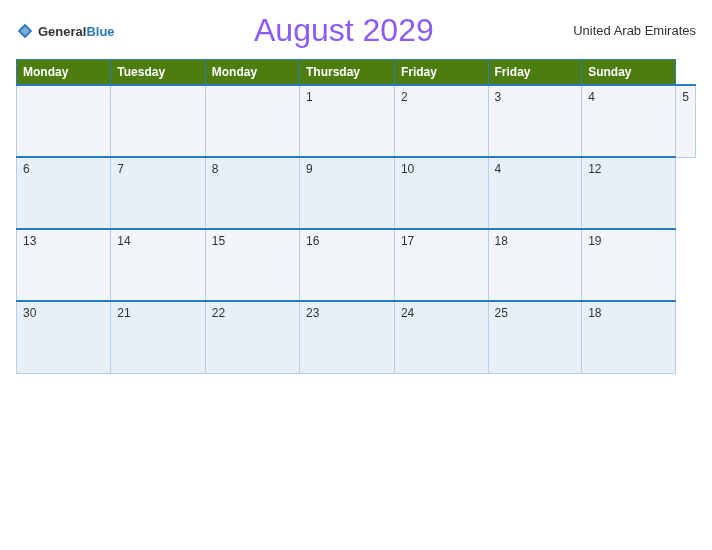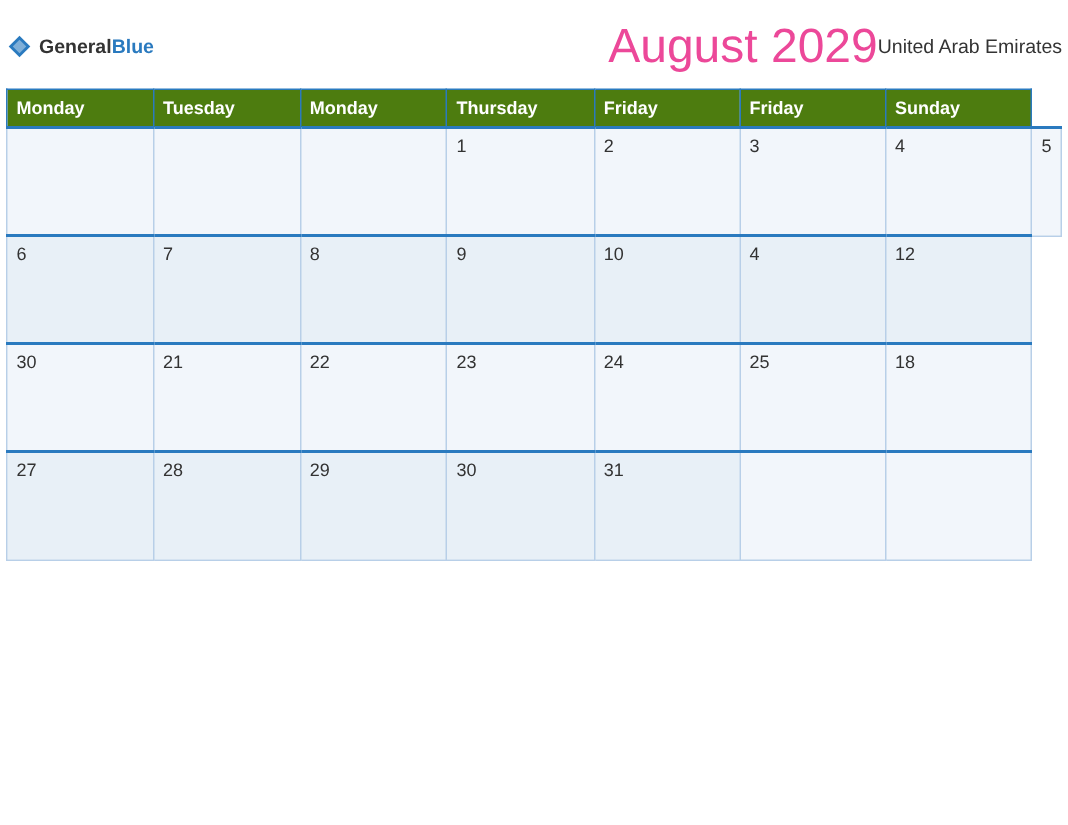--- a/index.html
+++ b/index.html
@@ -7,21 +7,21 @@
       width: 712px;
       height: 550px;
       background: #fff;
       font-family: Arial, sans-serif;
       overflow: hidden;
     }
     .page {
       width: 712px;
       height: 550px;
       background: #fff;
-      padding: 12px 4px;
+      padding: 12px 16px;
     }
     .header {
       display: flex;
       align-items: center;
       justify-content: space-between;
       margin-bottom: 10px;
     }
     .logo {
       display: flex;
       align-items: center;
@@ -37,22 +37,22 @@
       font-weight: bold;
       color: #2a7abf;
     }
     .logo-icon {
       width: 18px;
       height: 18px;
     }
     .month-title {
       font-size: 32px;
       font-weight: 400;
-      color: #ec4899;
-      text-align: right;
+      color: #8b5cf6;
+      text-align: center;
       flex: 1;
     }
     .country {
       font-size: 13px;
       color: #333;
       min-width: 120px;
     }
     .calendar {
       width: 100%;
       border-collapse: collapse;
@@ -138,32 +138,32 @@
         <tr class="row-border-top">
           <td><span class="day-num">6</span></td>
           <td><span class="day-num">7</span></td>
           <td><span class="day-num">8</span></td>
           <td><span class="day-num">9</span></td>
           <td><span class="day-num">10</span></td>
           <td><span class="day-num">4</span></td>
           <td><span class="day-num">12</span></td>
         </tr>
         <tr class="row-border-top">
+          <td><span class="day-num">13</span></td>
+          <td><span class="day-num">14</span></td>
+          <td><span class="day-num">15</span></td>
+          <td><span class="day-num">16</span></td>
+          <td><span class="day-num">17</span></td>
+          <td><span class="day-num">18</span></td>
+          <td><span class="day-num">19</span></td>
+        </tr>
+        <tr class="row-border-top">
           <td><span class="day-num">30</span></td>
           <td><span class="day-num">21</span></td>
           <td><span class="day-num">22</span></td>
           <td><span class="day-num">23</span></td>
           <td><span class="day-num">24</span></td>
           <td><span class="day-num">25</span></td>
           <td><span class="day-num">18</span></td>
         </tr>
-        <tr class="row-border-top">
-          <td><span class="day-num">27</span></td>
-          <td><span class="day-num">28</span></td>
-          <td><span class="day-num">29</span></td>
-          <td><span class="day-num">30</span></td>
-          <td><span class="day-num">31</span></td>
-          <td class="empty"></td>
-          <td class="empty"></td>
-        </tr>
       </tbody>
   </table>
 </div>
 
 </body></html>

